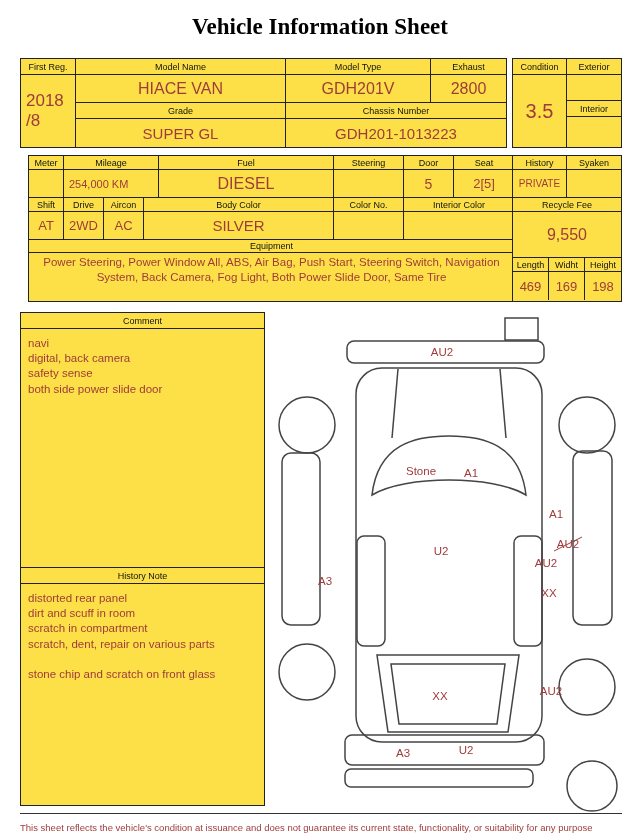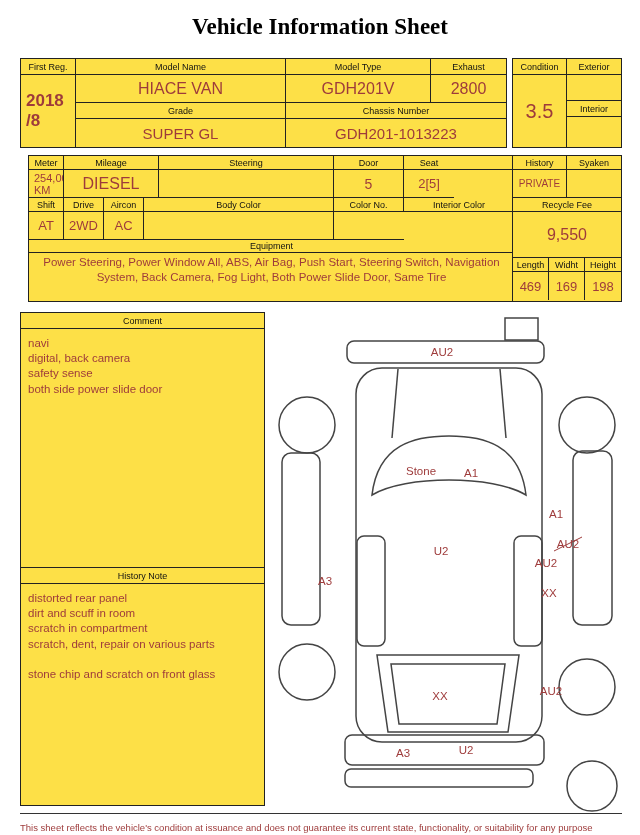--- a/index.html
+++ b/index.html
@@ -8,21 +8,21 @@
   .sheet { position:relative; width:640px; height:835px; background:#fff; overflow:hidden; }
   .title { position:absolute; top:14px; left:0; width:640px; text-align:center;
            font-family:"Liberation Serif","DejaVu Serif",serif; font-size:23px; font-weight:600; color:#000; }
   .t { position:absolute; border:1px solid var(--bc); background:#fde047; }
   .grid { display:grid; }
   .c { display:flex; align-items:center; justify-content:center; box-sizing:border-box;
        border-right:1px solid var(--bc); border-bottom:1px solid var(--bc); overflow:hidden; }
   .nbr { border-right:none; } .nbb { border-bottom:none; }
   .hdr { font-size:9px; color:#111; }
   .val { color:var(--red); }
-  .pre { white-space:pre-line;font-weight:bold; }
+  .pre { white-space:pre-line; }
   .left { justify-content:flex-start; padding-left:5px; }
   .boxhdr { height:15px; border-bottom:1px solid var(--bc); display:flex; align-items:center;
             justify-content:center; font-size:9px; color:#111; }
   .boxbody { padding:7px 7px; color:var(--red); font-size:11.5px; line-height:1.32; white-space:pre-line; }
   .diagram { position:absolute; }
   .diagram svg { position:absolute; left:0; top:0; }
   .dl { position:absolute; color:var(--red); font-size:11.5px; white-space:nowrap;
         transform:translate(-50%,-50%); }
   .disclaimer { position:absolute; left:20px; top:813px; width:602px; border-top:1px solid #333;
                 padding-top:8px; color:var(--red); font-size:9.5px; }
@@ -56,40 +56,42 @@
     <div class="c val nbb" style="grid-area:2/1/5/2;font-size:20px">3.5</div>
     <div class="c nbr val" style="grid-area:2/2/3/3"></div>
     <div class="c hdr nbr" style="grid-area:3/2/4/3">Interior</div>
     <div class="c nbr nbb val" style="grid-area:4/2/5/3"></div>
   </div>
 
   <div class="t" style="left:28px;top:155px;width:485px;height:145px">
     <div class="grid" style="grid-template-columns:35px 95px 175px 70px 50px 60px;grid-template-rows:14px 28px">
       <div class="c hdr">Meter</div>
       <div class="c hdr">Mileage</div>
+      <div class="c hdr">Fuel</div>
       <div class="c hdr">Steering</div>
       <div class="c hdr">Door</div>
       <div class="c hdr nbr">Seat</div>
       <div class="c val"></div>
       <div class="c val left" style="font-size:11px">254,000 KM</div>
       <div class="c val" style="font-size:16px">DIESEL</div>
       <div class="c val"></div>
       <div class="c val" style="font-size:14px">5</div>
       <div class="c val nbr" style="font-size:13px">2[5]</div>
     </div>
     <div class="grid" style="grid-template-columns:35px 40px 40px 190px 70px 110px;grid-template-rows:14px 28px">
       <div class="c hdr">Shift</div>
       <div class="c hdr">Drive</div>
       <div class="c hdr">Aircon</div>
       <div class="c hdr">Body Color</div>
       <div class="c hdr">Color No.</div>
       <div class="c hdr nbr">Interior Color</div>
       <div class="c val" style="font-size:13px">AT</div>
       <div class="c val" style="font-size:13px">2WD</div>
       <div class="c val" style="font-size:13px">AC</div>
+      <div class="c val" style="font-size:15px">SILVER</div>
       <div class="c val"></div>
       <div class="c val nbr"></div>
     </div>
     <div class="grid" style="grid-template-columns:485px;grid-template-rows:13px 47px">
       <div class="c hdr nbr">Equipment</div>
       <div class="c val nbr nbb" style="font-size:11.5px;line-height:1.3;align-items:flex-start;justify-content:flex-start;padding:2px 4px;display:block;text-align:center">Power Steering, Power Window  All, ABS, Air Bag, Push Start, Steering Switch, Navigation System, Back Camera, Fog Light, Both Power Slide Door, Same Tire</div>
     </div>
   </div>
 
   <div class="t" style="left:512px;top:155px;width:108px;height:145px">

